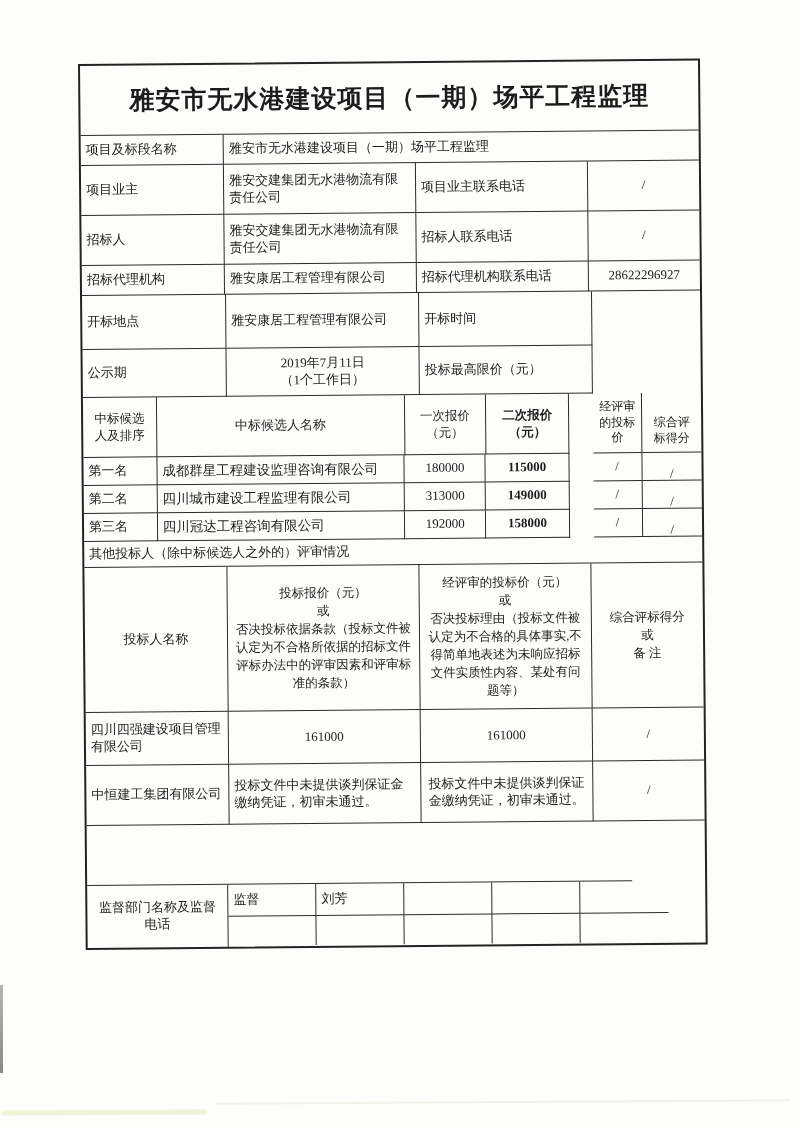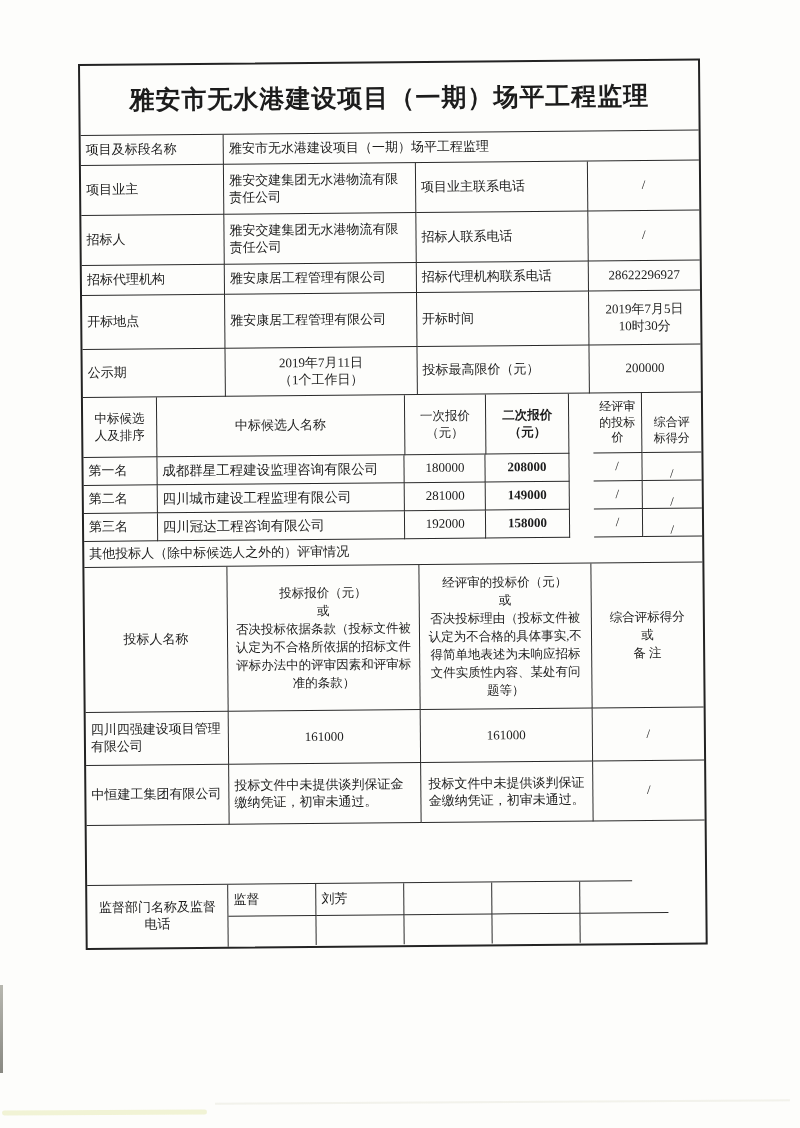--- a/index.html
+++ b/index.html
@@ -120,30 +120,27 @@
       <div class="cell wA1">招标代理机构</div>
       <div class="cell wA2">雅安康居工程管理有限公司</div>
       <div class="cell wA3">招标代理机构联系电话</div>
       <div class="cell wA4 center last">28622296927</div>
     </div>
 
     <div class="row h54">
       <div class="cell wA1">开标地点</div>
       <div class="cell wA2">雅安康居工程管理有限公司</div>
       <div class="cell wA3">开标时间</div>
-      <div class="cell wA4 center last">2019年7月5日
-10时30分</div>
     </div>
 
     <div class="row h48">
       <div class="cell wA1">公示期</div>
       <div class="cell wA2 center">2019年7月11日
 （1个工作日）</div>
       <div class="cell wA3">投标最高限价（元）</div>
-      <div class="cell wA4 center last">200000</div>
     </div>
 
     <div class="row h60">
       <div class="cell wB1 center hdr">中标候选
 人及排序</div>
       <div class="cell wB2 center">中标候选人名称</div>
       <div class="cell wB3 center hdr">一次报价
 （元）</div>
       <div class="cell wB4 center hdr">二次报价
 （元）</div>
@@ -151,29 +148,29 @@
 的投标
 价</div>
       <div class="cell wB6 center small-hdr last">综合评
 标得分</div>
     </div>
 
     <div class="row h28">
       <div class="cell wB1">第一名</div>
       <div class="cell wB2 name-cell">成都群星工程建设监理咨询有限公司</div>
       <div class="cell wB3 center num">180000</div>
-      <div class="cell wB4 center num">208000</div>
+      <div class="cell wB4 center num">115000</div>
       <div class="cell wB5 center">/</div>
       <div class="cell wB6 center last">/</div>
     </div>
 
     <div class="row h28">
       <div class="cell wB1">第二名</div>
       <div class="cell wB2 name-cell">四川城市建设工程监理有限公司</div>
-      <div class="cell wB3 center num">281000</div>
+      <div class="cell wB3 center num">313000</div>
       <div class="cell wB4 center num">149000</div>
       <div class="cell wB5 center">/</div>
       <div class="cell wB6 center last">/</div>
     </div>
 
     <div class="row h28">
       <div class="cell wB1">第三名</div>
       <div class="cell wB2 name-cell">四川冠达工程咨询有限公司</div>
       <div class="cell wB3 center num">192000</div>
       <div class="cell wB4 center num">158000</div>

